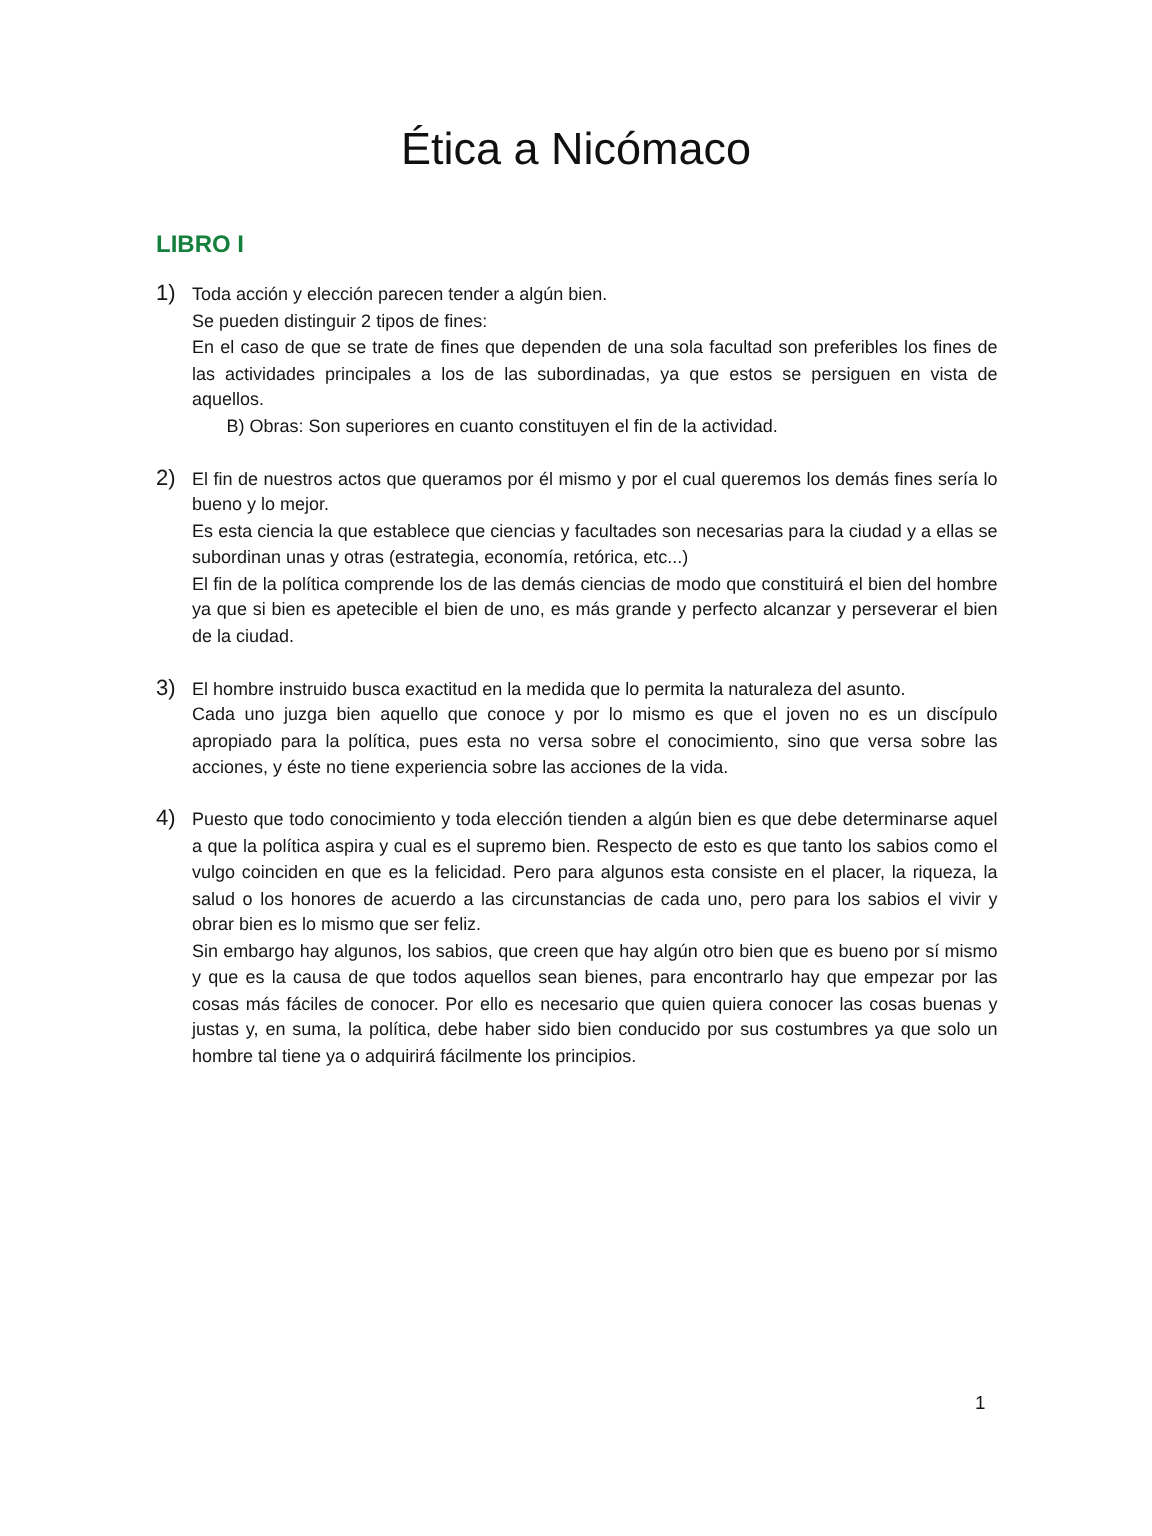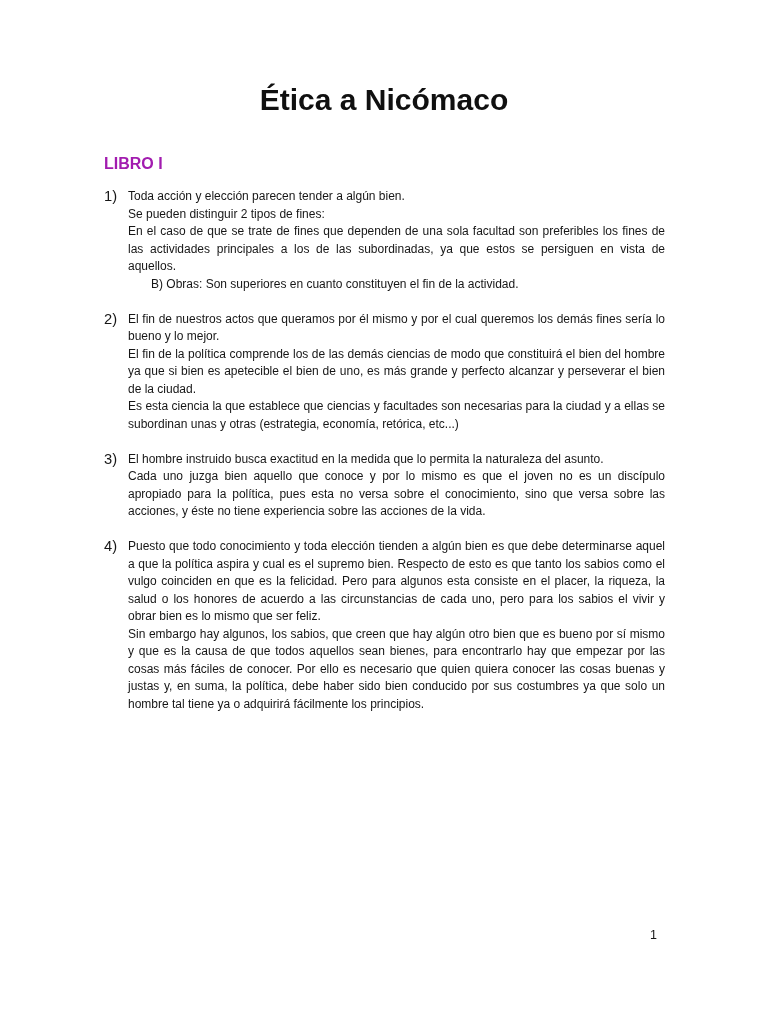--- a/index.html
+++ b/index.html
@@ -17,31 +17,31 @@
     overflow: hidden;
   }
   .doc-title {
     position: absolute;
     top: 83px;
     left: 0;
     width: 100%;
     margin: 0;
     text-align: center;
     font-size: 30px;
-    font-weight: bold;
+    font-weight: normal;
     color: #101010;
   }
   .section-heading {
     position: absolute;
     top: 155px;
     left: 104px;
     margin: 0;
     font-size: 16px;
     font-weight: bold;
-    color: #a21caf;
+    color: #15803d;
   }
   .items {
     position: absolute;
     top: 188px;
     left: 104px;
     width: 561px;
   }
   .item {
     display: flex;
     margin-bottom: 17.5px;
@@ -90,22 +90,22 @@
           <p class="block line">Toda acción y elección parecen tender a algún bien.</p>
           <p class="block line">Se pueden distinguir 2 tipos de fines:</p>
           <p class="block para">En el caso de que se trate de fines que dependen de una sola facultad son preferibles los fines de las actividades principales a los de las subordinadas, ya que estos se persiguen en vista de aquellos.</p>
           <p class="block sub">B) Obras: Son superiores en cuanto constituyen el fin de la actividad.</p>
         </div>
       </div>
       <div class="item">
         <div class="item-number">2)</div>
         <div class="item-body">
           <p class="block para">El fin de nuestros actos que queramos por él mismo y por el cual queremos los demás fines sería lo bueno y lo mejor.</p>
+          <p class="block para">Es esta ciencia la que establece que ciencias y facultades son necesarias para la ciudad y a ellas se subordinan unas y otras (estrategia, economía, retórica, etc...)</p>
           <p class="block para">El fin de la política comprende los de las demás ciencias de modo que constituirá el bien del hombre ya que si bien es apetecible el bien de uno, es más grande y perfecto alcanzar y perseverar el bien de la ciudad.</p>
-          <p class="block para">Es esta ciencia la que establece que ciencias y facultades son necesarias para la ciudad y a ellas se subordinan unas y otras (estrategia, economía, retórica, etc...)</p>
         </div>
       </div>
       <div class="item">
         <div class="item-number">3)</div>
         <div class="item-body">
           <p class="block para">El hombre instruido busca exactitud en la medida que lo permita la naturaleza del asunto.</p>
           <p class="block para">Cada uno juzga bien aquello que conoce y por lo mismo es que el joven no es un discípulo apropiado para la política, pues esta no versa sobre el conocimiento, sino que versa sobre las acciones, y éste no tiene experiencia sobre las acciones de la vida.</p>
         </div>
       </div>
       <div class="item">

